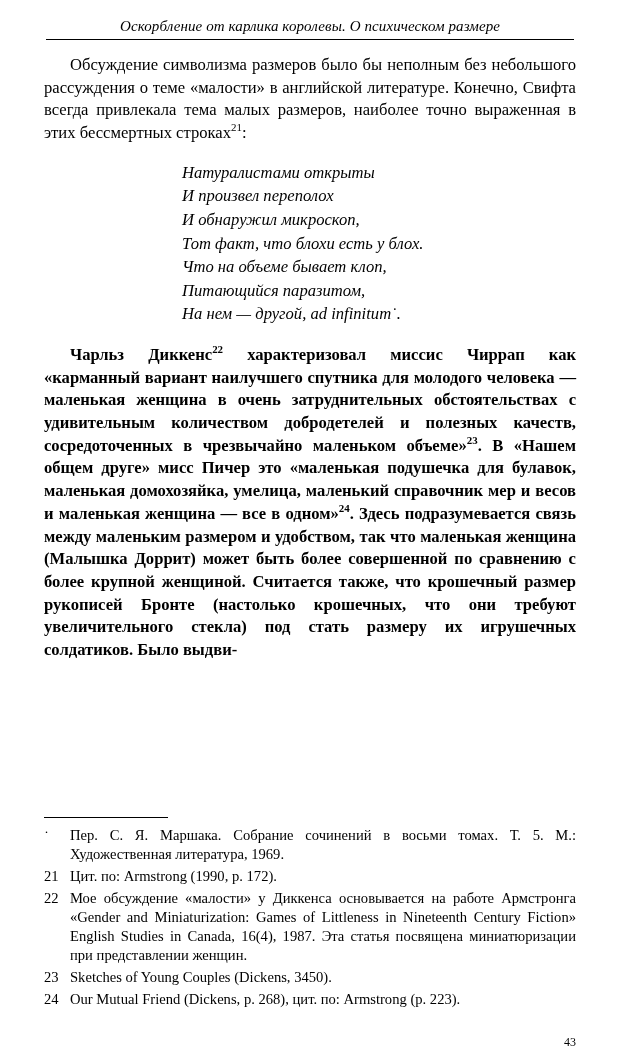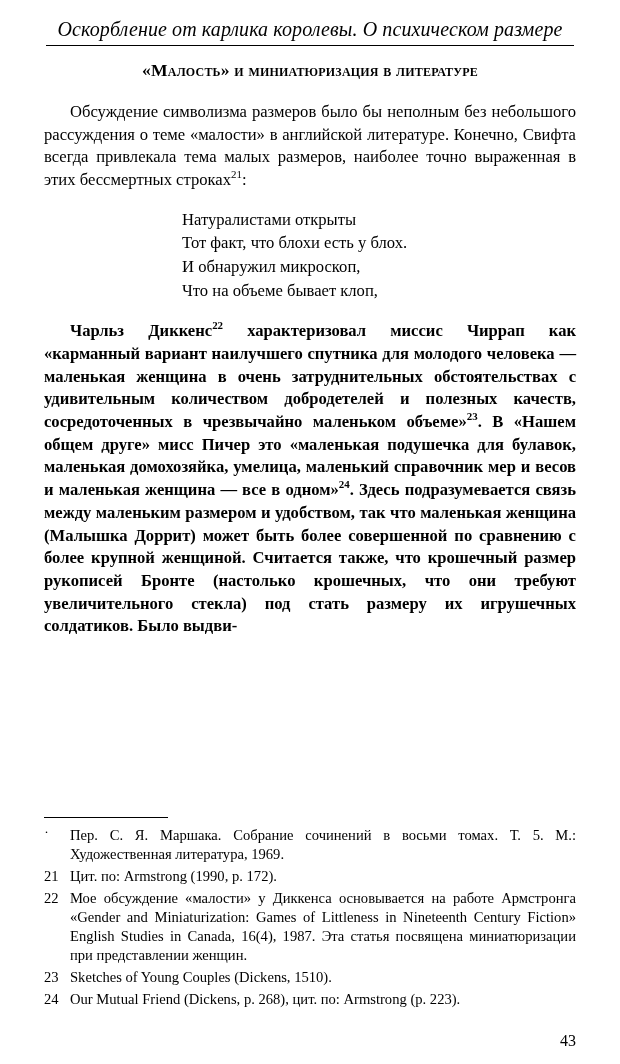--- a/index.html
+++ b/index.html
@@ -18,21 +18,21 @@
   .page {
     position: relative;
     width: 620px;
     height: 1064px;
     box-sizing: border-box;
     padding: 18px 44px 0 44px;
   }
   .running-head {
     text-align: center;
     font-style: italic;
-    font-size: 20px;
+    font-size: 15px;
     letter-spacing: 0.1px;
     margin: 0 0 2px 0;
   }
   .head-rule {
     border: 0;
     border-top: 1px solid #000;
     margin: 4px 2px 14px 2px;
     height: 0;
   }
   .section-title {
@@ -52,20 +52,21 @@
     text-justify: inter-word;
   }
   p.indent {
     text-indent: 26px;
   }
   .verse {
     margin: 16px 0 18px 0;
     padding-left: 138px;
     font-size: 16.6px;
     line-height: 1.42;
+    font-style: italic;
   }
   .verse div {
     white-space: nowrap;
   }
   .body-block {
     margin-top: 16px;
     font-weight: bold;
   }
   sup {
     font-size: 0.66em;
@@ -101,41 +102,43 @@
     padding-top: 1px;
   }
   .fn-text {
     flex: 1 1 auto;
     text-align: justify;
   }
   .page-number {
     position: absolute;
     right: 44px;
     bottom: 14px;
-    font-size: 16px;
+    font-size: 12px;
     text-align: center;
   }
 </style>
 </head>
 <body>
 
 <div class="page">
 
   <div class="running-head">Оскорбление от карлика королевы. О психическом размере</div>
   <hr class="head-rule">
 
-  <div class="section-title">«Малость» и миниатюризация в литературе</div>
 
   <p class="indent"><span>Обсуждение символизма размеров было бы неполным без небольшого рассуждения о теме «малости» в английской литературе. Конечно, Свифта всегда привлекала тема малых размеров, наиболее точно выраженная в этих бессмертных строках</span><sup>21</sup><span>:</span></p>
 
   <div class="verse">
     <div>Натуралистами открыты</div>
+    <div>И произвел переполох</div>
+    <div>И обнаружил микроскоп,</div>
     <div>Тот факт, что блохи есть у блох.</div>
-    <div>И обнаружил микроскоп,</div>
     <div>Что на объеме бывает клоп,</div>
+    <div>Питающийся паразитом,</div>
+    <div>На нем — другой, ad infinitum˙.</div>
   </div>
 
   <p class="indent body-block"><b>Чарльз Диккенс</b><sup>22</sup><span> характеризовал миссис Чиррап как «карманный вариант наилучшего спутника для молодого человека — маленькая женщина в очень затруднительных обстоятельствах с удивительным количеством добродетелей и полезных качеств, сосредоточенных в чрезвычайно маленьком объеме»</span><sup>23</sup><span>. В «Нашем общем друге» мисс Пичер это «маленькая подушечка для булавок, маленькая домохозяйка, умелица, маленький справочник мер и весов и маленькая женщина — все в одном»</span><sup>24</sup><span>. Здесь подразумевается связь между маленьким размером и удобством, так что маленькая женщина (Малышка Доррит) может быть более совершенной по сравнению с более крупной женщиной. Считается также, что крошечный размер рукописей Бронте (настолько крошечных, что они требуют увеличительного стекла) под стать размеру их игрушечных солдатиков. Было выдви-</span></p>
 
   <div class="footnotes">
     <hr class="fn-rule">
 
     <div class="fn">
       <div class="fn-mark star">˙</div>
       <div class="fn-text">Пер. С. Я. Маршака. Собрание сочинений в восьми томах. Т. 5. М.: Художественная литература, 1969.</div>
@@ -146,21 +149,21 @@
       <div class="fn-text">Цит. по: Armstrong (1990, p. 172).</div>
     </div>
 
     <div class="fn">
       <div class="fn-mark">22</div>
       <div class="fn-text">Мое обсуждение «малости» у Диккенса основывается на работе Армстронга «Gender and Miniaturization: Games of Littleness in Nineteenth Century Fiction» English Studies in Canada, 16(4), 1987. Эта статья посвящена миниатюризации при представлении женщин.</div>
     </div>
 
     <div class="fn">
       <div class="fn-mark">23</div>
-      <div class="fn-text">Sketches of Young Couples (Dickens, 1510).</div>
+      <div class="fn-text">Sketches of Young Couples (Dickens, 3450).</div>
     </div>
 
     <div class="fn">
       <div class="fn-mark">24</div>
       <div class="fn-text">Our Mutual Friend (Dickens, p. 268), цит. по: Armstrong (p. 223).</div>
     </div>
   </div>
 
   <div class="page-number">43</div>
 

